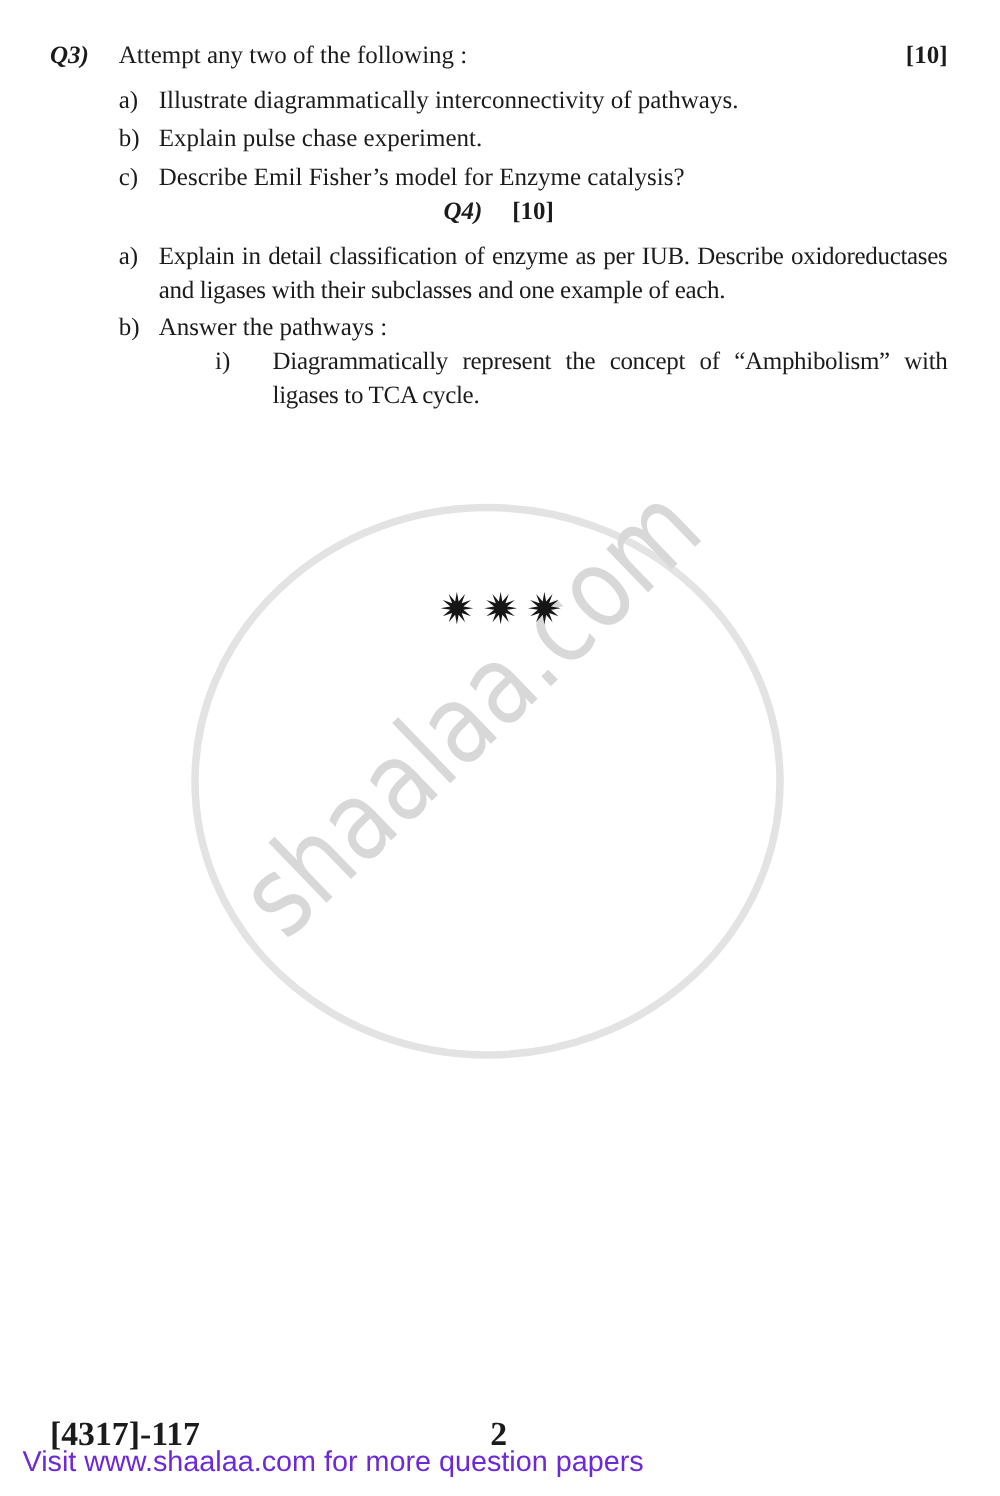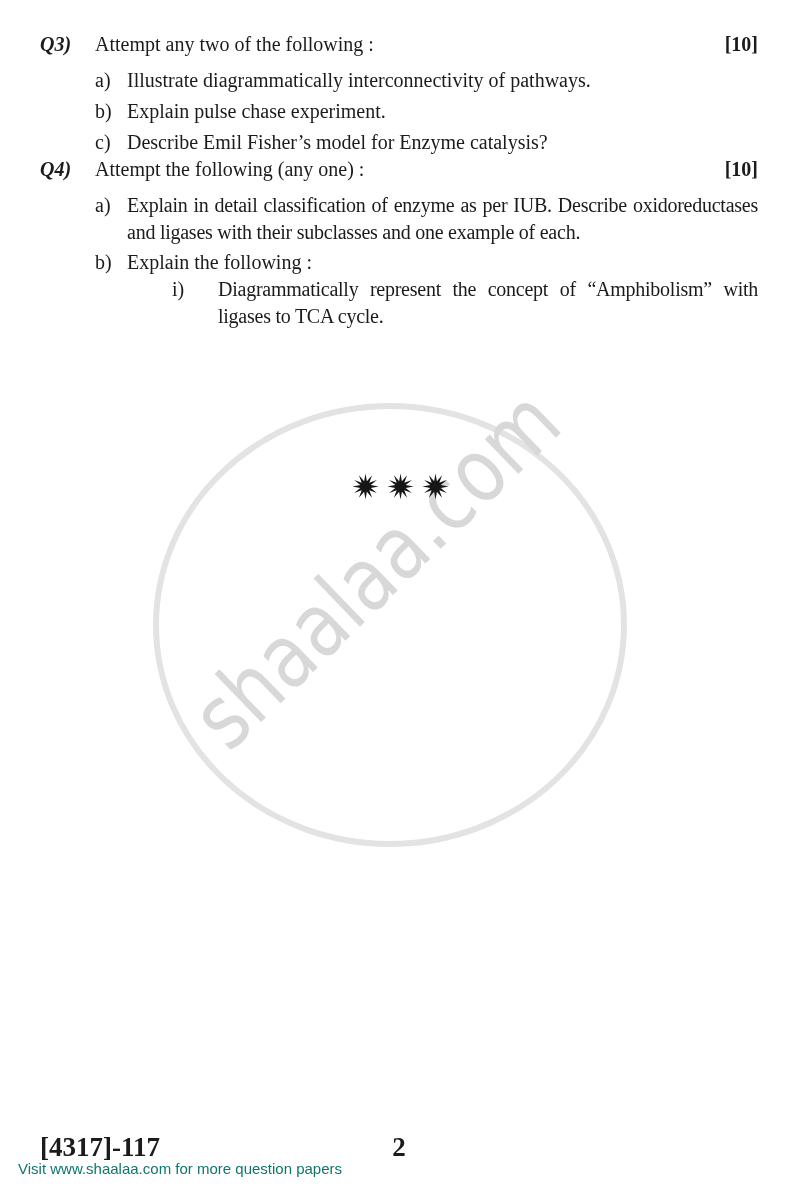--- a/index.html
+++ b/index.html
@@ -86,23 +86,23 @@
   .footer-page-num {
     position: absolute;
     left: 0; right: 0; top: 0;
     text-align: center;
   }
   .footer-promo {
     position: absolute;
     top: 1156px;
     left: 18px;
     font-family: "Liberation Sans", sans-serif;
-    font-size: 15px;
+    font-size: 23px;
     line-height: 26px;
-    color: #0f766e;
+    color: #6d28d9;
     z-index: 1;
   }
   .wm-text-font { font-family: "DejaVu Sans", sans-serif; }
 </style>
 </head>
 <body>
 
 <div class="page">
 
   <svg class="watermark" width="800" height="1197" viewBox="0 0 800 1197">
@@ -126,32 +126,31 @@
       <span class="slabel">b)</span>
       <span class="stext">Explain pulse chase experiment.</span>
     </div>
     <div class="sub mt4">
       <span class="slabel">c)</span>
       <span class="stext">Describe Emil Fisher’s model for Enzyme catalysis?</span>
     </div>
 
     <div class="qheader mt21">
       <span class="qlabel">Q4)</span>
-      <span class="qprompt">Attempt the following (any one) :</span>
       <span class="qmarks">[10]</span>
     </div>
 
     <div class="sub mt9">
       <span class="slabel">a)</span>
       <span class="stext j">Explain in detail classification of enzyme as per IUB. Describe oxidoreductases and ligases with their subclasses and one example of each.</span>
     </div>
 
     <div class="sub mt3">
       <span class="slabel">b)</span>
-      <span class="stext">Explain the following :</span>
+      <span class="stext">Answer the pathways :</span>
     </div>
 
     <div class="sub2">
       <span class="slabel">i)</span>
       <span class="stext j">Diagrammatically represent the concept of “Amphibolism” with ligases to TCA cycle.</span>
     </div>
 
   </div>
 
   <div class="end-stars">

